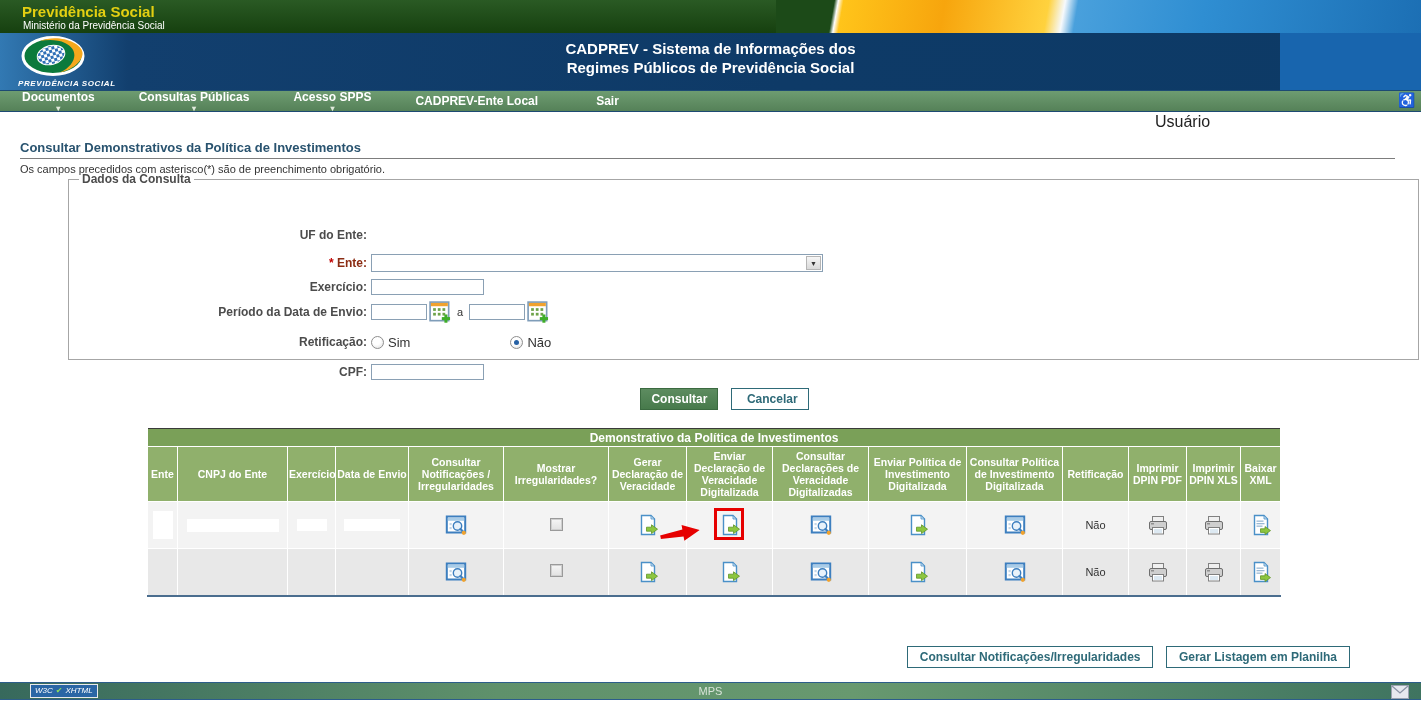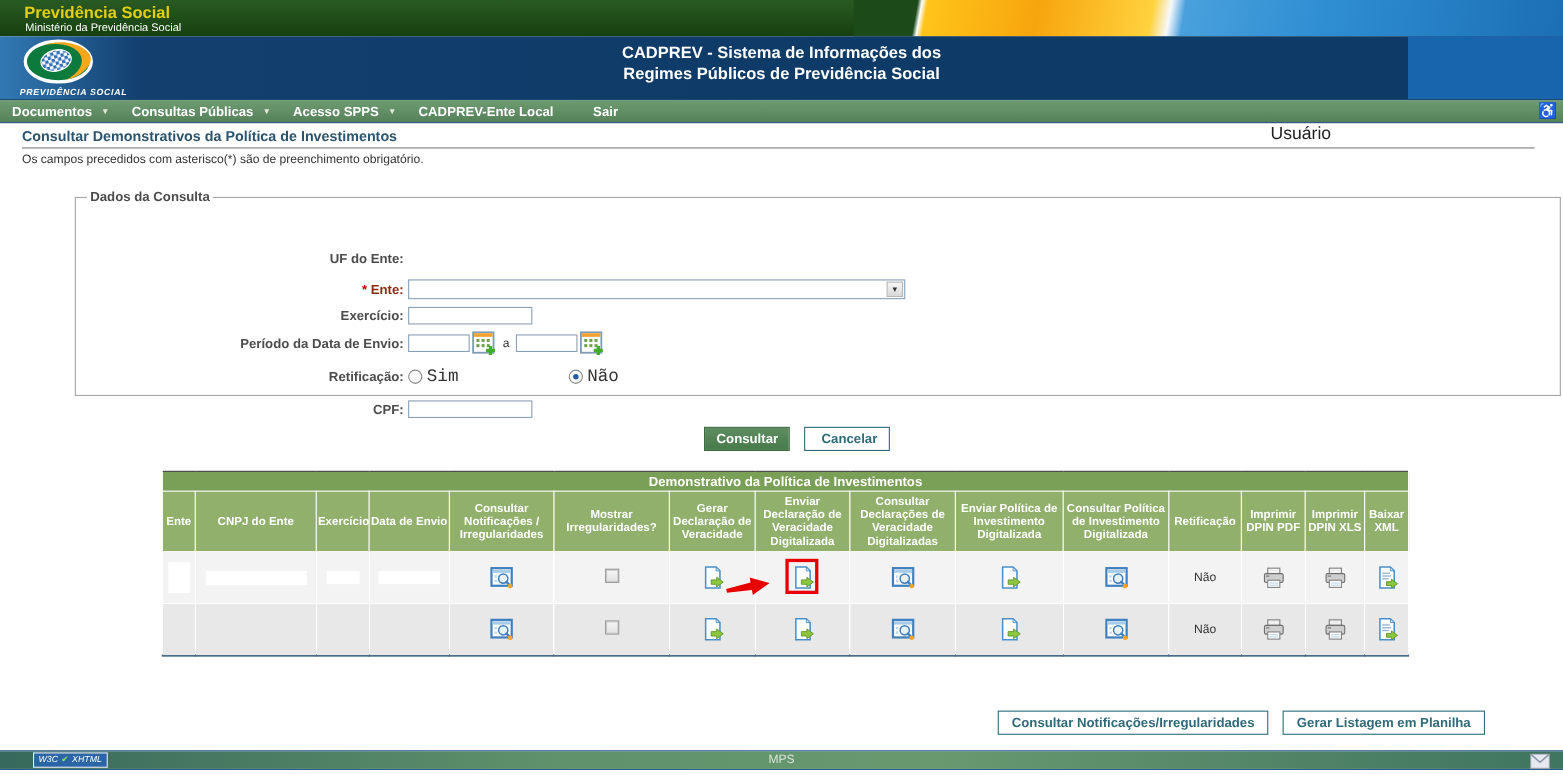--- a/index.html
+++ b/index.html
@@ -20,26 +20,26 @@
     background:linear-gradient(90deg,#3279b3 0%,#123f6e 9%,#0e3a67 55%,#0d3a66 100%); }
   .bluebar .right-light { position:absolute; right:0; top:0; width:141px; height:57px; background:#1865ae; }
   .logo-wrap { position:absolute; left:20px; top:2px; }
   .logo-caption { position:absolute; left:18px; top:46px; font-size:8px; font-style:italic; font-weight:bold; color:#fff; letter-spacing:.6px; }
   .app-title { position:absolute; left:0; top:6px; width:100%; text-align:center; color:#fff; font-weight:bold; font-size:15px; line-height:19px; }
   
   .menubar { position:absolute; left:0; top:90px; width:100%; height:22px;
     background:linear-gradient(180deg,#6e9c71,#558158);
     border-top:1px solid #1d4a73; border-bottom:1px solid #1d4a73;
     display:flex; align-items:center; color:#fff; font-size:12px; font-weight:bold; }
-  .menu-item { padding:0 11px; display:flex; align-items:center; gap:10px; cursor:default; white-space:nowrap; }
+  .menu-item { padding:0 22px; display:flex; align-items:center; gap:0; cursor:default; white-space:nowrap;flex-direction:column; }
   .menu-caret { font-size:8px; color:#dfe9da; }
   .a11y { position:absolute; right:5px; top:1px; font-size:14px; color:#12263f; }
   
   .user-label { position:absolute; left:1123px; top:113px; font-size:16px; color:#222;padding-left:32px; }
-  .page-head { position:absolute; left:20px; right:26px; top:116px; }
+  .page-head { position:absolute; left:20px; right:26px; top:140px; }
   .page-title { font-size:13px; font-weight:bold; color:#29536f; padding-bottom:3px; border-bottom:1px solid #7d7d7d; }
   .page-note { margin-top:4px; font-size:11px; color:#333; }
   
   fieldset.query { position:absolute; left:68px; top:172px; width:1351px; height:188px;
     border:1px solid #a6a6a6; padding:8px 6px 0 6px; }
   fieldset.query legend { font-size:12px; font-weight:bold; color:#4c4c4c; padding:0 3px; margin-left:4px; }
   .frow { display:flex; align-items:center; min-height:18px; }
   .flabel { width:296px; text-align:right; font-weight:bold; font-size:12px; color:#4c4c4c; padding-right:4px; flex:none; }
   .flabel .req { color:#c00000; }
   .flabel.ente { color:#8b2c13; }
@@ -47,21 +47,21 @@
   .sel-btn { position:absolute; right:1px; top:1px; bottom:1px; width:15px;
     background:linear-gradient(#f6f6f6,#d9d9d9); border:1px solid #b5b5b5;
     display:flex; align-items:center; justify-content:center; font-size:7px; color:#333; }
   .inp { height:16px; border:1px solid #8aa0b4; font-size:11px; padding:0 2px; font-family:"Liberation Sans",sans-serif; }
   .w113 { width:113px; } .w56 { width:56px; }
   .cal { margin-left:2px; vertical-align:middle; }
   .sep-a { margin:0 6px; font-size:11px; color:#333; }
   .radio { width:13px; height:13px; border-radius:50%; border:1px solid #8e8e8e;
     background:radial-gradient(circle at 40% 35%, #fff 40%, #dcdcdc); display:inline-block; position:relative; flex:none; }
   .radio.selected::after { content:""; position:absolute; left:3px; top:3px; width:5px; height:5px; border-radius:50%; background:#2660a4; }
-  .radio-label { font-size:16px; color:#333; margin-left:4px;font-family:Liberation Mono, monospace; }
+  .radio-label { font-size:13px; color:#333; margin-left:4px; }
   .gap-nao { margin-left:100px; }
   
   .btn-row { position:absolute; left:0; top:388px; width:100%; text-align:center; padding-left:28px; }
   .btn-primary { display:inline-block; padding:3px 10px; font-size:12px; font-weight:bold; color:#fff;
     background:linear-gradient(#5d8c60,#477a4b); border:1px solid #3b6a40; cursor:pointer; }
   .btn-outline { display:inline-block; padding:3px 10px; font-size:12px; font-weight:bold; color:#2e6a78;
     background:#fff; border:1px solid #2e6a78; cursor:pointer; }
   .btn-row .btn-outline { margin-left:8px;padding-left:15px; }
   
   table.results { position:absolute; left:147px; top:428px; width:1133px; border-collapse:collapse;

